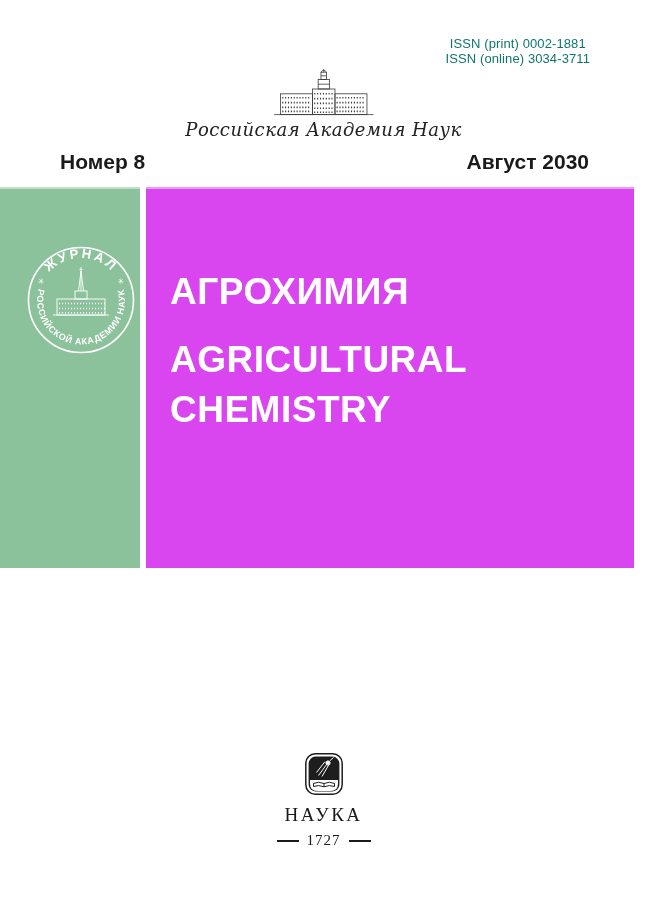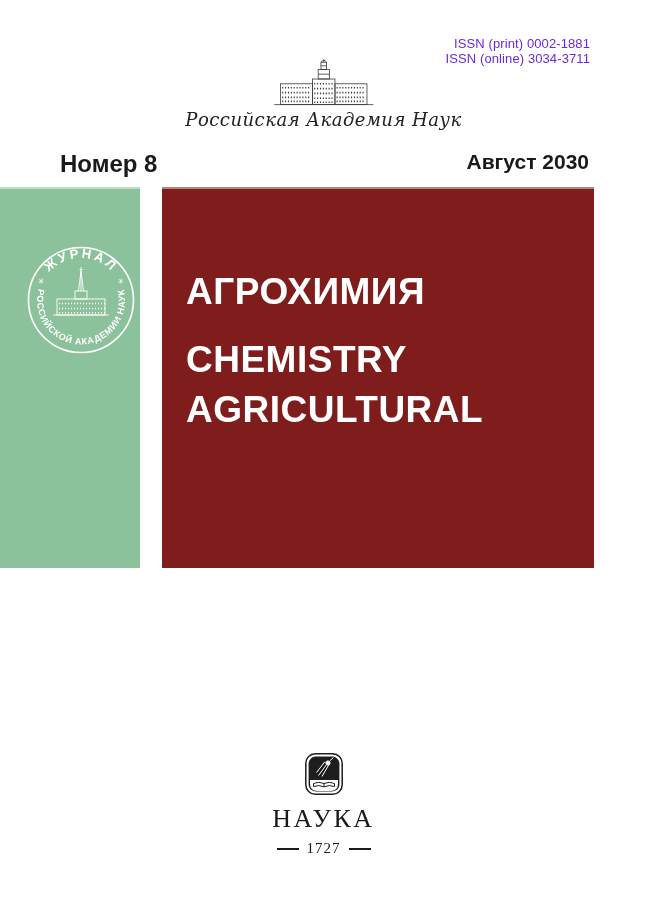--- a/index.html
+++ b/index.html
@@ -10,60 +10,60 @@
     margin: 0 auto;
     background: #ffffff;
     overflow: hidden;
     font-family: "Liberation Sans", sans-serif;
     color: #1a1a1a;
   }
 
   
   .issn-block {
     position: absolute; top: 36px; right: 57px;
-    text-align: right;
+    text-align: center;
     font-size: 13px; line-height: 15px;
     letter-spacing: 0.1px;
-    color: #6d28d9;
+    color: #0f766e;
   }
   .ras-logo {
-    position: absolute; top: 58px; left: 50%;
+    position: absolute; top: 68px; left: 50%;
     transform: translateX(-50%);
     text-align: center;
   }
   .ras-logo svg { display: block; margin: 0 auto; }
   .academy-script {
     margin-top: 1px;
     font-family: "DejaVu Serif", serif;
     font-style: italic;
     font-size: 18px;
     letter-spacing: 0.5px;
     color: #222;
     white-space: nowrap;
   }
   .issue-number {
     position: absolute; top: 150px; left: 60px;
-    font-size: 24px; font-weight: bold;
+    font-size: 21px; font-weight: bold;
   }
   .issue-date {
     position: absolute; top: 150px; right: 58px;
     font-size: 21px; font-weight: bold;
   }
 
   
   .panel-left {
     position: absolute; left: 0; top: 187px;
     width: 140px; height: 381px;
     background: #8cc29b;
     box-shadow: inset 0 2px 0 rgba(255,255,255,0.45);
   }
   .panel-main {
-    position: absolute; left: 162px; top: 187px;
-    width: 432px; height: 381px;
-    background: #7f1d1d;
+    position: absolute; left: 146px; top: 187px;
+    width: 488px; height: 381px;
+    background: #d946ef;
     box-shadow: inset 0 2px 0 rgba(255,255,255,0.45);
   }
   .seal { position: absolute; left: 23px; top: 55px; }
   .title-ru {
     position: absolute; left: 24px; top: 86px;
     font-size: 37px; font-weight: bold;
     letter-spacing: 0.5px;
     color: #ffffff;
     line-height: 1;
     white-space: nowrap;
@@ -78,21 +78,21 @@
   }
 
   
   .publisher {
     position: absolute; left: 0; top: 753px; width: 100%;
     display: flex; flex-direction: column; align-items: center;
   }
   .publisher-name {
     margin-top: 5px;
     font-family: "Liberation Serif", serif;
-    font-size: 26px;
+    font-size: 19px;
     letter-spacing: 2.5px;
     color: #1a1a1a;
   }
   .publisher-year-row {
     margin-top: 6px;
     display: flex; align-items: center; gap: 8px;
   }
   .year-rule {
     width: 22px; height: 2px; background: #1a1a1a;
   }
@@ -169,22 +169,22 @@
           <path d="M55.5 49 L58 29 L60.5 49"></path>
           <path d="M56.5 27.5 H59.5"></path>
         </g>
       </svg>
     </div>
   </div>
 
   <div class="panel-main">
     <div class="title-ru">АГРОХИМИЯ</div>
     <div class="title-en">
+      <div>AGRICULTURAL</div>
       <div>CHEMISTRY</div>
-      <div>AGRICULTURAL</div>
     </div>
   </div>
 
   <div class="publisher">
     <span>
       <svg width="38" height="42" viewBox="0 0 38 42">
         <rect x="0.8" y="0.8" width="36.4" height="40.4" rx="9.5" fill="#ffffff" stroke="#1e1e1e" stroke-width="1.5"></rect>
         <rect x="3.6" y="3.6" width="30.8" height="34.8" rx="7" fill="#1e1e1e"></rect>
         <path d="M5 27 H33 V30.5 Q33 38 25.5 38 H12.5 Q5 38 5 30.5 Z" fill="#ffffff"></path>
 

